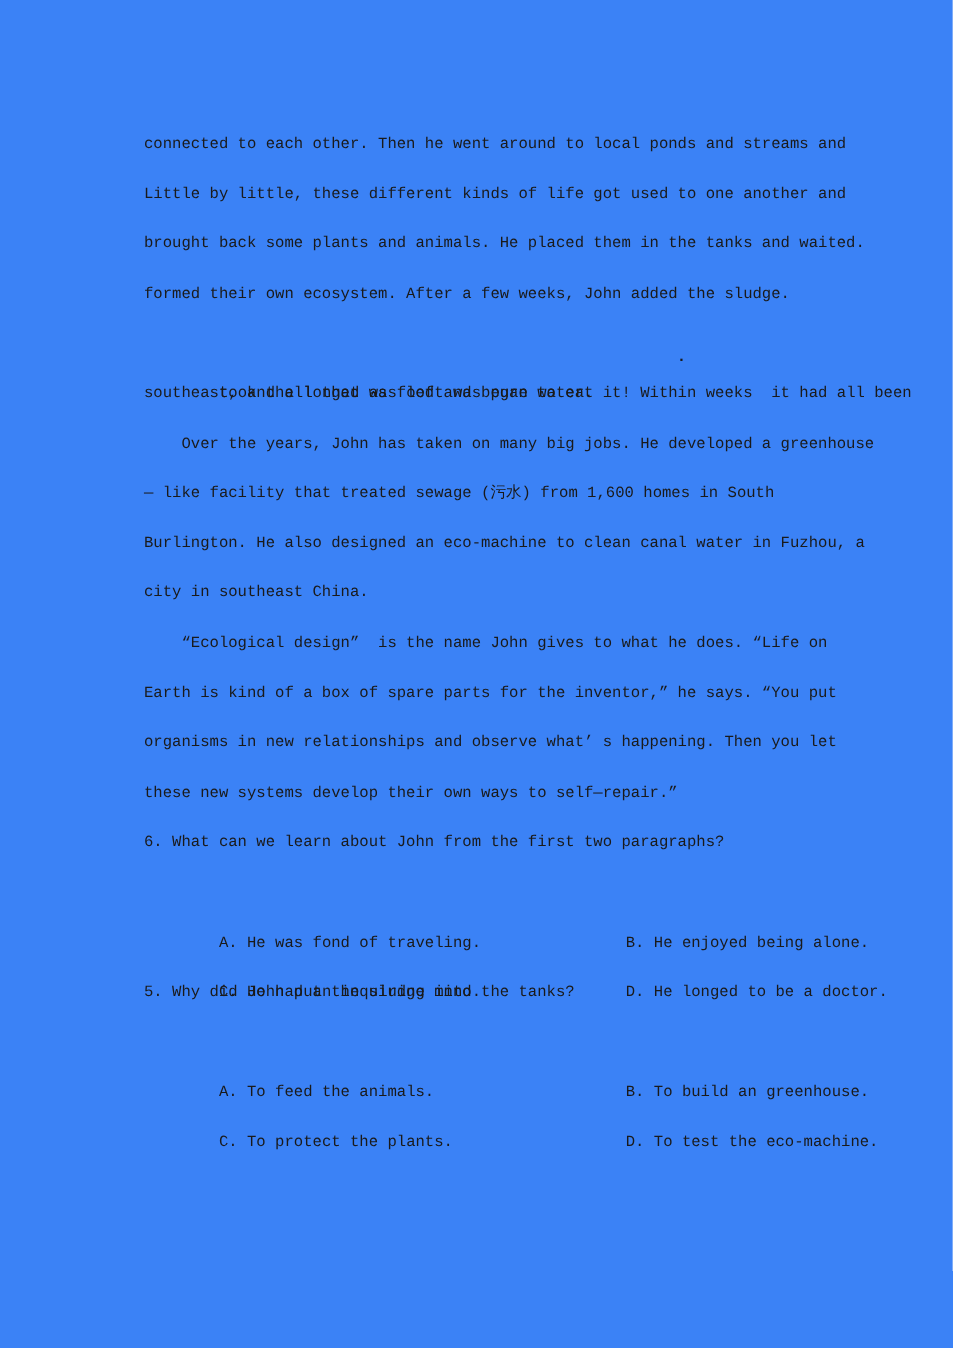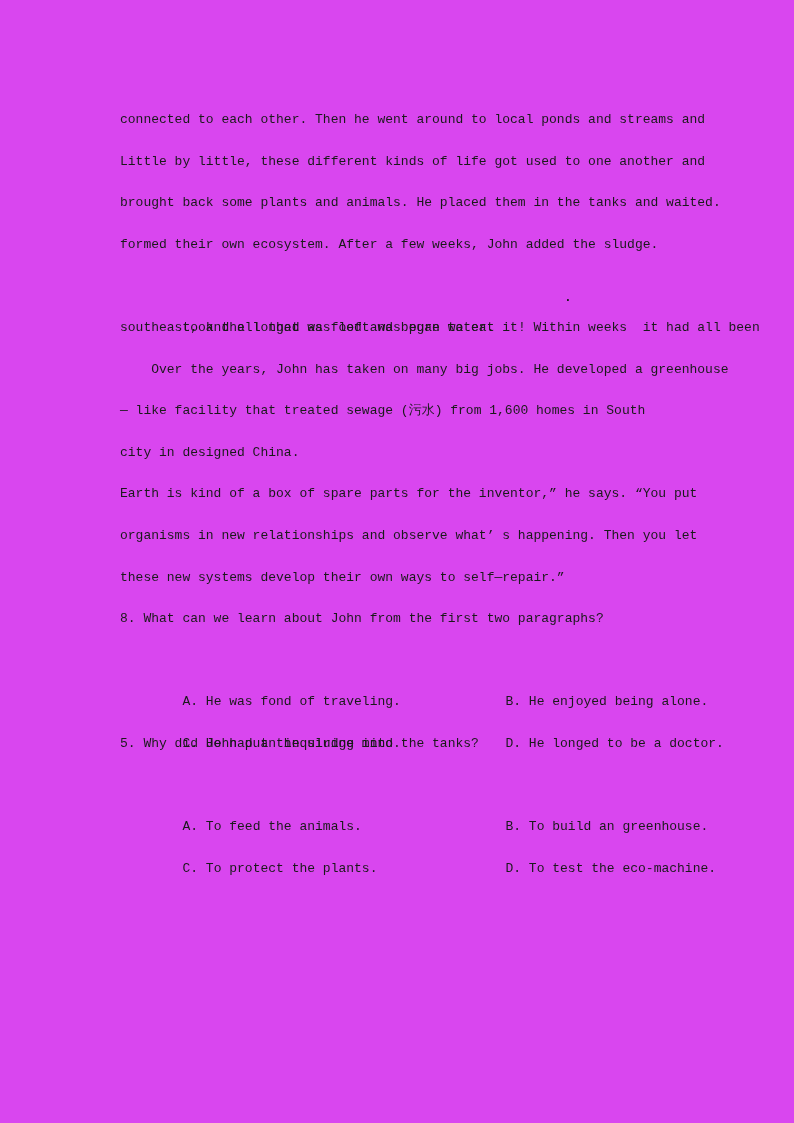--- a/index.html
+++ b/index.html
@@ -1,20 +1,20 @@
 <!DOCTYPE html>
 <html><head>
 <meta charset="utf-8">
 <style>
   * { margin: 0; padding: 0; box-sizing: border-box; }
   html, body { background: #ffffff; }
   .page {
     width: 794px;
     height: 1123px;
-    background: #d946ef;
+    background: #3b82f6;
     position: relative;
     overflow: hidden;
     font-family: "Liberation Mono", "DejaVu Sans Mono", monospace;
     font-size: 13px;
     color: #1a1a1a;
   }
   .content {
     position: absolute;
     left: 120px;
     top: 99px;
@@ -26,20 +26,21 @@
     white-space: pre;
     position: relative;
   }
   .opt-left {
     display: inline-block;
     width: 323px;
     white-space: pre;
   }
   .opt-right {
     white-space: pre;
+    margin-left: 16px;
   }
   .stray-dot {
     position: absolute;
     left: 444px;
     top: 26px;
     line-height: 13px;
     font-weight: bold;
   }
 </style>
 </head>
@@ -59,32 +60,34 @@
       <div class="line">
         <span>took the longed as food and began to eat it! Within weeks  it had all been</span>
         <span class="stray-dot">.</span>
       </div>
       <div class="line">southeast, and all that was left was pure water.</div>
     </div>
 
     <div>
       <div class="line">    Over the years, John has taken on many big jobs. He developed a greenhouse</div>
       <div class="line">— like facility that treated sewage (污水) from 1,600 homes in South</div>
-      <div class="line">city in designed China.</div>
+      <div class="line">Burlington. He also designed an eco-machine to clean canal water in Fuzhou, a</div>
+      <div class="line">city in southeast China.</div>
     </div>
 
     <div>
+      <div class="line">    “Ecological design”  is the name John gives to what he does. “Life on</div>
       <div class="line">Earth is kind of a box of spare parts for the inventor,” he says. “You put</div>
       <div class="line">organisms in new relationships and observe what’ s happening. Then you let</div>
       <div class="line">these new systems develop their own ways to self—repair.”</div>
     </div>
 
     <div>
 
-      <div class="line">8. What can we learn about John from the first two paragraphs?</div>
+      <div class="line">6. What can we learn about John from the first two paragraphs?</div>
       <div class="line">
         <span class="opt-left">A. He was fond of traveling.</span><span class="opt-right">B. He enjoyed being alone.</span>
       </div>
       <div class="line">
         <span class="opt-left">C. He had an inquiring mind.</span><span class="opt-right">D. He longed to be a doctor.</span>
       </div>
 
       <div class="line">5. Why did John put the sludge into the tanks?</div>
       <div class="line">
         <span class="opt-left">A. To feed the animals.</span><span class="opt-right">B. To build an greenhouse.</span>

